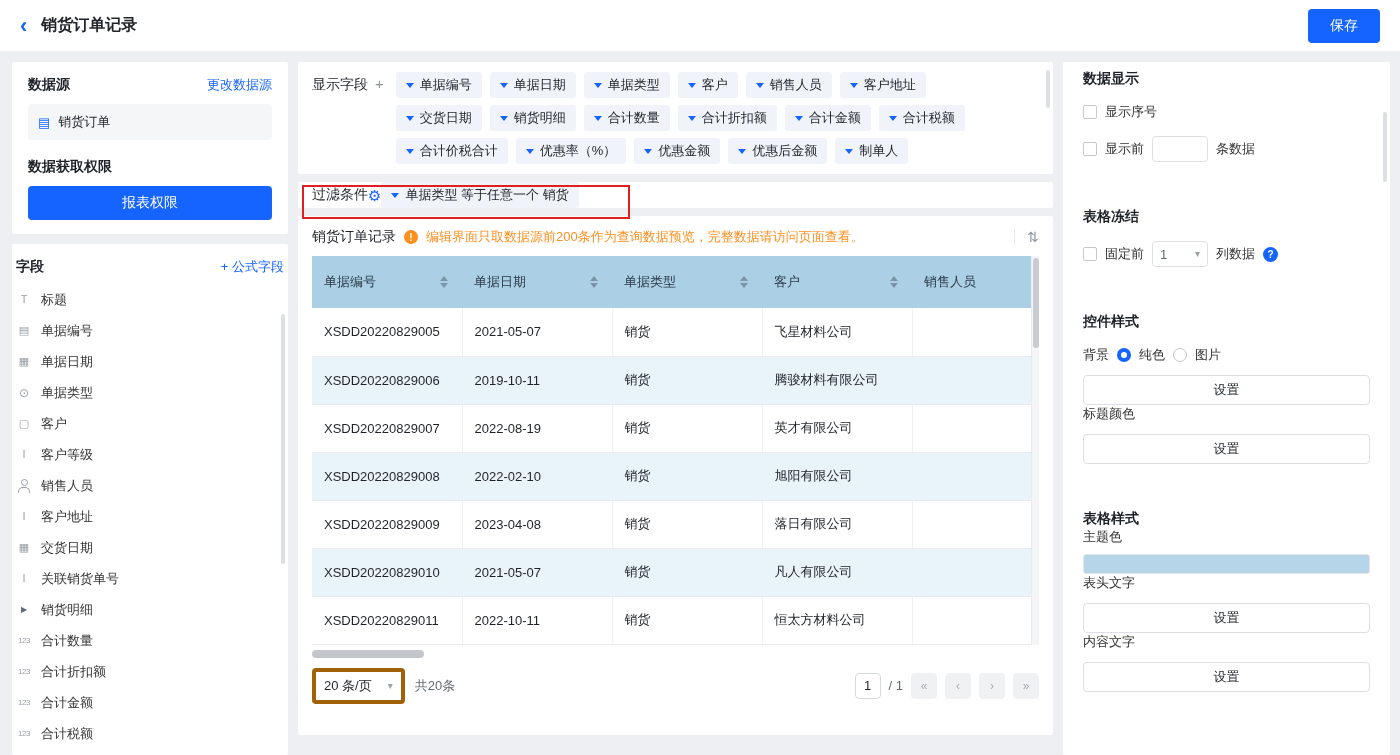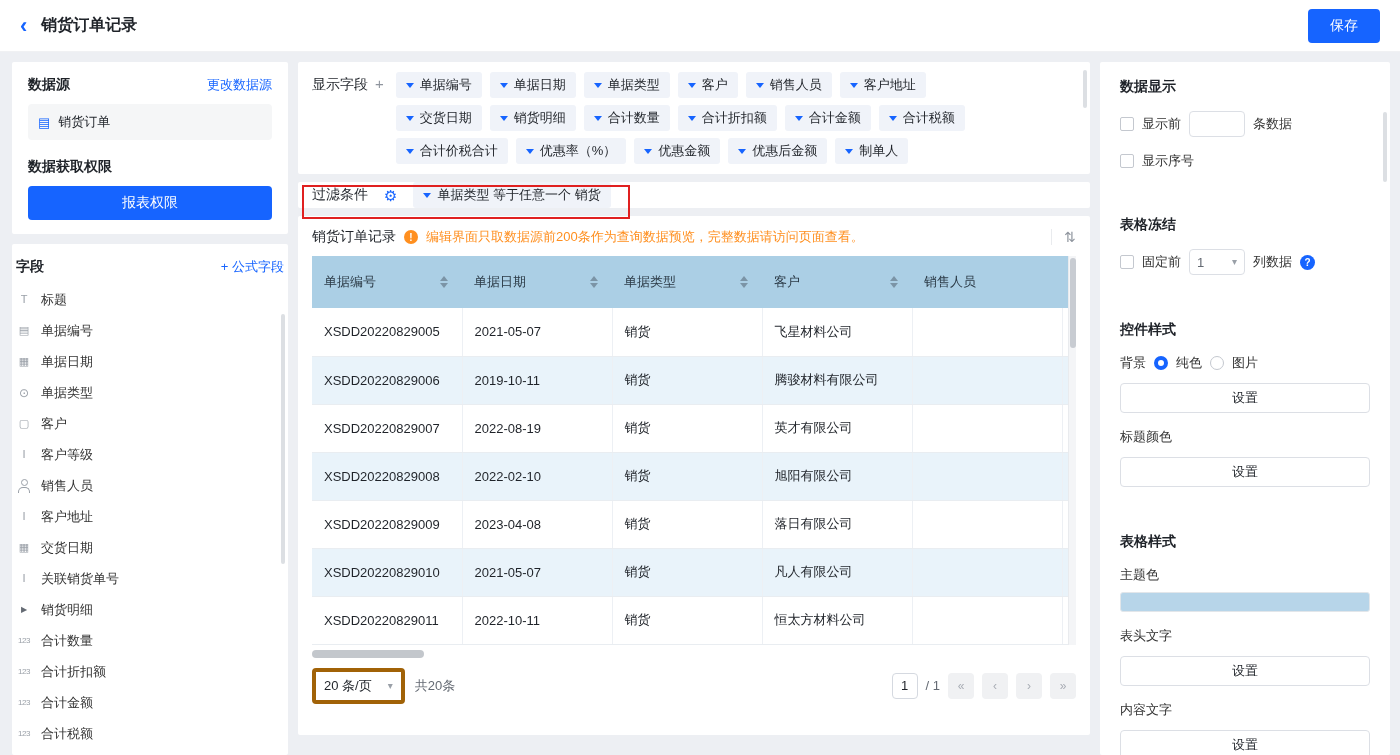--- a/index.html
+++ b/index.html
@@ -57,21 +57,21 @@
   .chips-label-wrap { flex:none; display:flex; gap:7px; align-items:flex-start; padding-top:4px; font-size:14px; }
   .plus { color:#8f959e; font-size:15px; line-height:1; cursor:pointer; }
   .chip-rows { display:flex; flex-direction:column; gap:7px; }
   .chip-row { display:flex; gap:8px; }
   .chip { display:inline-flex; align-items:center; gap:6px; background:#f0f3f9; border-radius:3px;
     padding:4px 10px; font-size:13px; color:#1f2329; white-space:nowrap; cursor:pointer; }
   .caret { width:0; height:0; border-left:4px solid transparent; border-right:4px solid transparent;
     border-top:5px solid #1664ff; flex:none; }
   .chips-vscroll { right:3px; top:8px; height:38px; }
 
-  .filter-card { flex:none; height:26px; display:flex; align-items:center; gap:16px; padding:4px 14px; position:relative; }
+  .filter-card { flex:none; height:26px; display:flex; align-items:center; gap:0; padding:4px 14px; position:relative; }
   .filter-label { font-size:14px; }
   .gear { color:#1664ff; font-size:15px; line-height:1; cursor:pointer; }
   .red-annotation { position:absolute; left:4px; top:3px; width:328px; height:34px;
     border:2px solid #e02020; pointer-events:none; z-index:5; }
 
   .table-card { flex:1; min-height:0; display:flex; flex-direction:column; padding:12px 14px; }
   .table-head-row { display:flex; align-items:center; gap:8px; flex:none; }
   .tbl-title { font-size:14px; }
   .warn-ico { width:14px; height:14px; flex:none; border-radius:50%; background:#ff8f1f; color:#fff;
     font-size:10px; font-weight:700; display:inline-flex; align-items:center; justify-content:center; }
@@ -100,37 +100,37 @@
   .chev { color:#9aa0a8; font-size:10px; line-height:1; }
   .total { color:#646a73; font-size:13px; }
   .pager-right { margin-left:auto; display:inline-flex; align-items:center; gap:8px; }
   .page-box { min-width:26px; height:26px; border:1px solid #d5d9e0; border-radius:4px;
     display:inline-flex; align-items:center; justify-content:center; font-size:13px; cursor:pointer; padding:0 4px; }
   .page-count { font-size:13px; color:#646a73; }
   .nav-btn { width:26px; height:26px; border:none; background:#f0f1f3; border-radius:4px; color:#a9adb5;
     font-size:12px; display:inline-flex; align-items:center; justify-content:center; padding:0; cursor:pointer; }
 
   
-  .right-col { width:290px; flex:none; padding:16px 20px; position:relative; overflow:hidden; }
+  .right-col { width:327px; flex:none; padding:8px 20px; position:relative; overflow:hidden; }
   .r-sec-title { font-size:14px; font-weight:700; }
   .sec-gap { margin-top:46px; }
   .r-row { display:flex; align-items:center; gap:8px; margin-top:15px; font-size:13px; color:#333; }
   .checkbox { width:14px; height:14px; border:1px solid #c4c8cf; border-radius:2px; background:#fff; flex:none; cursor:pointer; }
   .mini-input { width:56px; height:26px; border:1px solid #dcdfe5; border-radius:4px; background:#fff; cursor:text; }
   .mini-select { width:56px; height:26px; border:1px solid #dcdfe5; border-radius:4px; background:#fff;
     display:inline-flex; align-items:center; justify-content:space-between; padding:0 7px; font-size:13px; color:#646a73; cursor:pointer; }
   .help { width:15px; height:15px; flex:none; border-radius:50%; background:#1664ff; color:#fff; font-size:10px;
     font-weight:700; display:inline-flex; align-items:center; justify-content:center; cursor:pointer; }
   .radio { width:14px; height:14px; border-radius:50%; border:1px solid #c4c8cf; background:#fff; flex:none; cursor:pointer; }
   .radio.checked { border:4px solid #1664ff; }
   .bg-row .radio:first-of-type { margin-left:26px; }
   .bg-row .radio:last-of-type { margin-left:18px; }
   .outline-btn { width:100%; height:30px; border:1px solid #dcdfe5; background:#fff; border-radius:4px;
     font-size:13px; color:#1f2329; margin-top:11px; cursor:pointer; }
-  .r-label { margin-top:15px; font-size:13px; color:#333; }
+  .r-label { font-size:13px; color:#333; }
   .swatch { height:20px; border-radius:3px; margin-top:8px; border:1px solid #e2e6ea; cursor:pointer; }
   .right-vscroll { right:3px; top:50px; height:70px; }
 </style>
 </head>
 <body>
 
 <div class="app">
 
   <header class="topbar">
     <span class="back">‹</span>
@@ -466,27 +466,27 @@
             <button class="nav-btn">»</button>
           </span>
         </div>
       </section>
     </main>
 
     <aside class="right-col card">
       <div class="r-sec-title">数据显示</div>
       <div class="r-row">
         <span class="checkbox"></span>
+        <span>显示序号</span>
+      </div>
+      <div class="r-row">
+        <span class="checkbox"></span>
         <span>显示前</span>
         <span class="mini-input"></span>
         <span>条数据</span>
-      </div>
-      <div class="r-row">
-        <span class="checkbox"></span>
-        <span>显示序号</span>
       </div>
 
       <div class="r-sec-title sec-gap">表格冻结</div>
       <div class="r-row">
         <span class="checkbox"></span>
         <span>固定前</span>
         <span class="mini-select">
           <span>1</span>
           <span class="chev">▾</span>
         </span>

